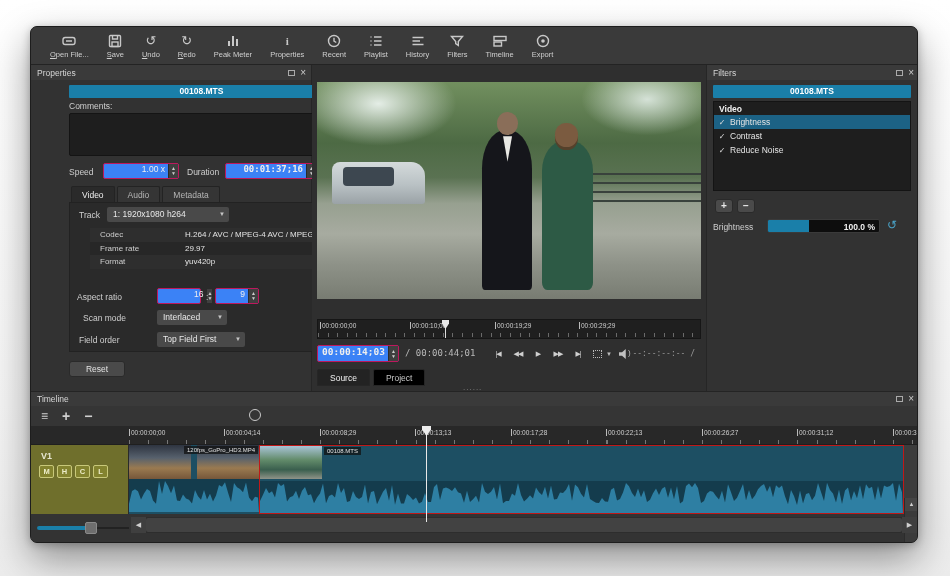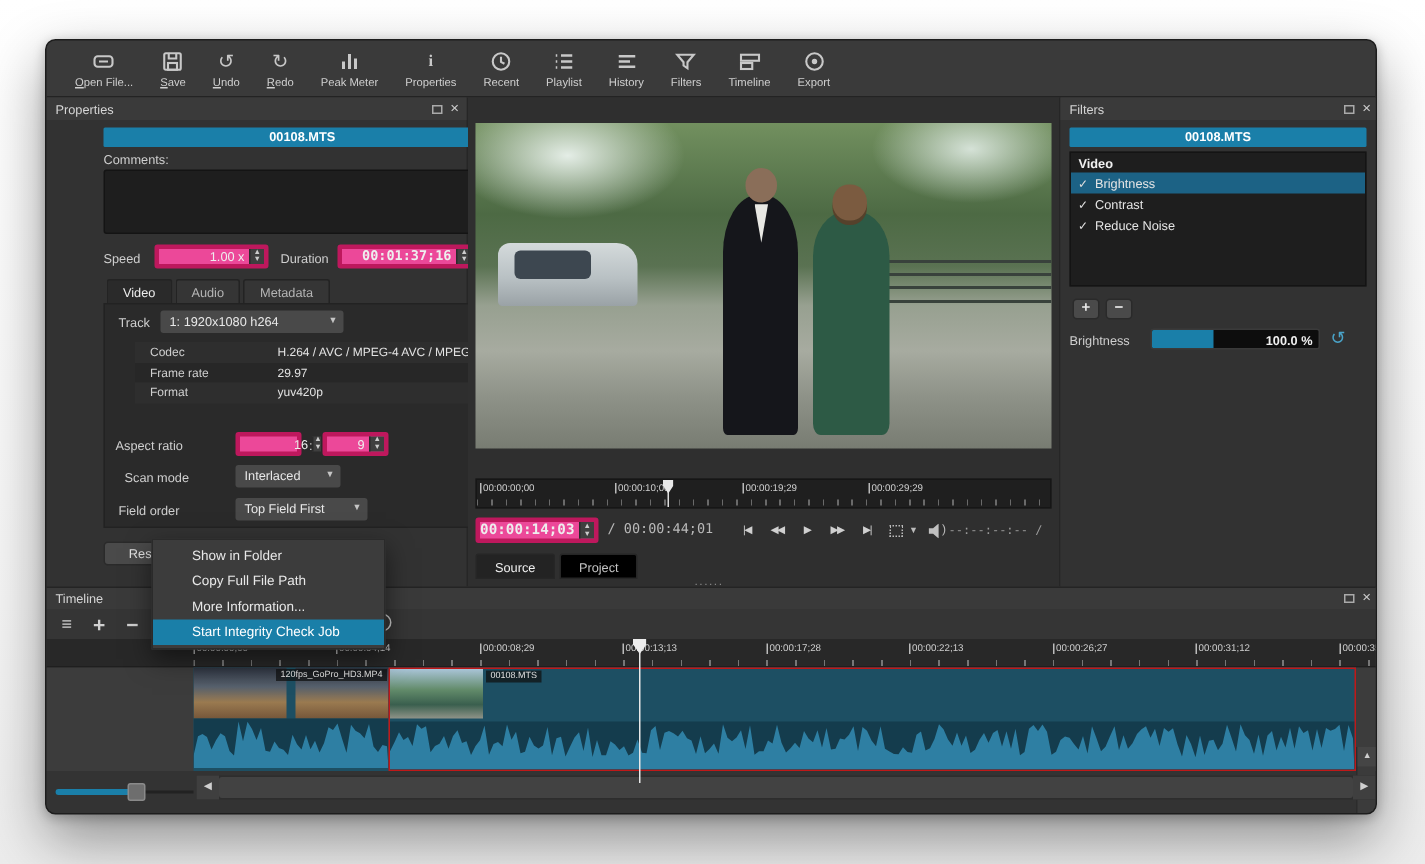--- a/index.html
+++ b/index.html
@@ -25,21 +25,21 @@
   .phead { height:15px; display:flex; align-items:center; justify-content:space-between; padding:0 5px 0 6px; background:#3a3a3a; }
   .ptitle { font-size:8.5px; color:#d6d6d6; }
   .pbtns { display:flex; align-items:center; gap:5px; }
   .flt { width:7px; height:6px; border:1px solid #aaa; display:inline-block; }
   .cls { font-size:10px; color:#ccc; line-height:8px; }
 
   .fnbar { position:absolute; background:#1a7fa9; color:#fff; font-size:8.5px; font-weight:bold; text-align:center; line-height:13px; height:13px; border-radius:1px; }
   .lab { position:absolute; font-size:8.5px; color:#cfcfcf; white-space:nowrap; }
   .textarea { position:absolute; background:#1e1e1e; border:1px solid #141414; border-radius:2px; }
 
-  .spin { position:absolute; height:16px; background:#ec4899; border:3px solid #be185d; border-radius:2px; display:flex; align-items:flex-end; }
+  .spin { position:absolute; height:16px; background:#3b82f6; border:1px solid #be185d; border-radius:2px; display:flex; align-items:flex-start; }
   .spinval { flex:1; text-align:right; font-size:8.5px; color:#eee; padding-right:3px; white-space:nowrap; }
   .spinval.mono { font-family:"DejaVu Sans Mono",monospace; font-weight:bold; font-size:9px; }
   .arrows { width:10px; display:flex; flex-direction:column; align-items:center; justify-content:center; background:#3f3f3f; height:100%; border-left:1px solid #2a2a2a; }
   .arrows span { font-size:5px; line-height:5px; color:#ccc; }
 
   .tabs { position:absolute; display:flex; }
   .tab { height:16px; line-height:16px; padding:0 10px; font-size:8.5px; color:#b5b5b5; background:#353535; border:1px solid #232323; border-bottom:none; border-radius:2px 2px 0 0; margin-right:2px; }
   .tab.active { background:#2a2a2a; color:#eee; }
   .tabbox { position:absolute; background:#2a2a2a; border:1px solid #222; }
 
@@ -431,20 +431,29 @@
       <span class="rlabel" style="left:289px; top:3px;">00:00:08;29</span>
       <span class="rlabel" style="left:384px; top:3px;">00:00:13;13</span>
       <span class="rlabel" style="left:480px; top:3px;">00:00:17;28</span>
       <span class="rlabel" style="left:575px; top:3px;">00:00:22;13</span>
       <span class="rlabel" style="left:671px; top:3px;">00:00:26;27</span>
       <span class="rlabel" style="left:766px; top:3px;">00:00:31;12</span>
       <span class="rlabel" style="left:862px; top:3px;">00:00:35;27</span>
     </div>
 
     <div class="tracks">
+      <div class="thead">
+        <span class="tname">V1</span>
+        <span class="tbtns">
+          <span class="tkb">M</span>
+          <span class="tkb">H</span>
+          <span class="tkb">C</span>
+          <span class="tkb">L</span>
+        </span>
+      </div>
 
       <div class="clip clip1">
         <div class="thumb th-desk" style="left:0; width:62px;"></div>
         <div class="thumb th-desk" style="left:68px; width:62px;"></div>
         <span class="clipchip" style="right:1px; top:1px;">120fps_GoPro_HD3.MP4</span>
         <div class="wave"><svg width="130" height="33" preserveAspectRatio="none">
               <path d="M0 33 L0 24.8 L3 11.9 L6 10.3 L9 12.3 L12 20.6 L15 14.5 L18 9.9 L21 11.9 L24 21.6 L27 24.7 L30 2.0 L33 15.1 L36 2.1 L39 7.0 L42 14.3 L45 6.4 L48 21.5 L51 22.1 L54 15.4 L57 19.6 L60 20.8 L63 24.4 L66 10.9 L69 17.2 L72 20.7 L75 11.0 L78 20.5 L81 14.8 L84 22.6 L87 16.5 L90 5.9 L93 7.7 L96 3.3 L99 13.4 L102 22.9 L105 4.1 L108 8.2 L111 9.9 L114 13.2 L117 3.6 L120 18.6 L123 22.3 L126 17.7 L129 18.5 L130 33 Z" fill="#2e7fa3"></path>
             </svg></div>
       </div>
 
@@ -470,20 +479,14 @@
       <div class="zs-fill"></div>
       <div class="zs-handle"></div>
     </div>
     <div class="hscroll">
       <div class="hsb" style="left:0;">◀</div>
       <div class="hs-thumb"></div>
       <div class="hsb" style="right:0;">▶</div>
     </div>
   </div>
 
-  <div class="ctx">
-    <div class="ctxi">Show in Folder</div>
-    <div class="ctxi">Copy Full File Path</div>
-    <div class="ctxi">More Information...</div>
-    <div class="ctxi sel">Start Integrity Check Job</div>
-  </div>
 
 </div>
 
 </body></html>

